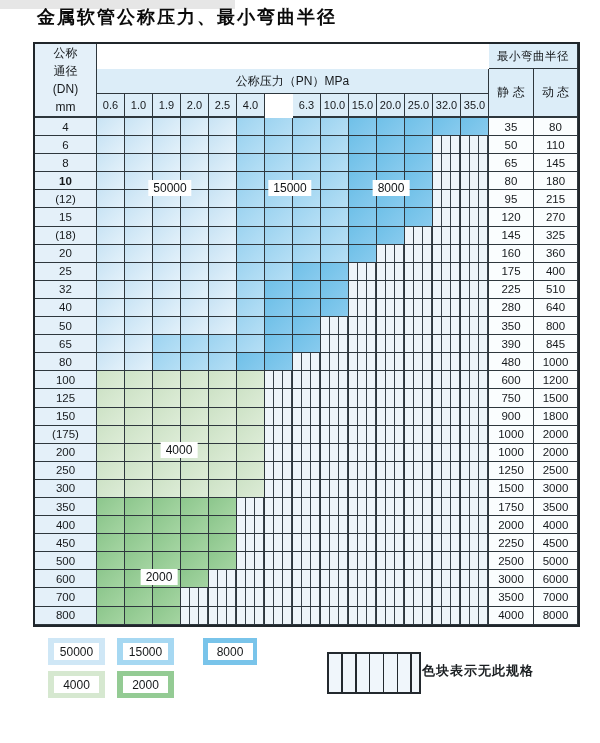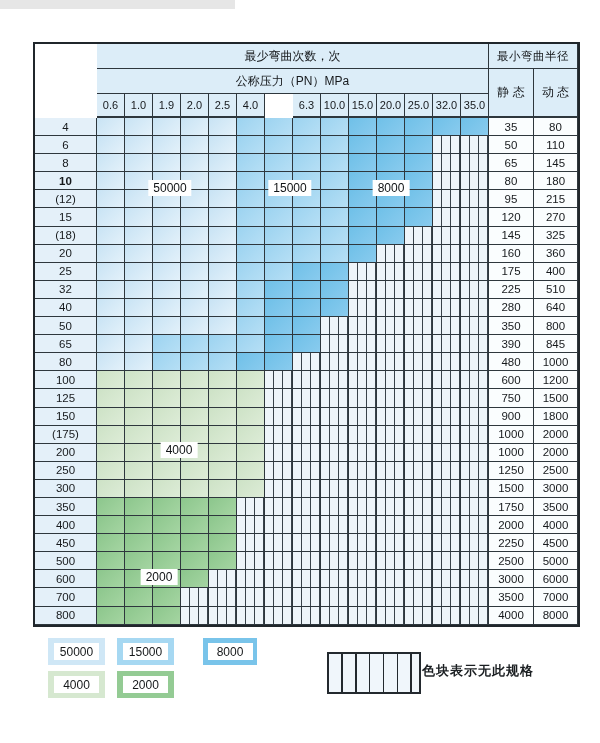--- a/index.html
+++ b/index.html
@@ -56,23 +56,27 @@
   .lg-text-no{left:422px;top:662px;}
   .nospec-box{position:absolute;left:327px;top:652px;width:90px;height:38px;
               border:2px solid #23292e;
               background:repeating-linear-gradient(90deg,#f0f6fb 0 12.3px,#23292e 12.3px 13.8px);}
 </style>
 </head>
 <body>
 
 <div class="page">
   <div class="top-strip"></div>
+  <h1 class="title">金属软管公称压力、最小弯曲半径</h1>
 
   <div class="grid" id="grid">
-    <div class="cell hcell h-bend">最少弯曲次数，次</div>
+    <div class="cell h-dn hb">公称
+通径
+(DN)
+mm</div>
     <div class="cell hcell h-radius">最小弯曲半径</div>
     <div class="cell hcell h-pn">公称压力（PN）MPa</div>
     <div class="cell hcell h-static hb">静 态</div>
     <div class="cell hcell h-dyn hb">动 态</div>
   <div class="cell pval hb" style="grid-area: 3 / 2;">0.6</div>
       <div class="cell pval hb" style="grid-area: 3 / 3;">1.0</div>
       <div class="cell pval hb" style="grid-area: 3 / 4;">1.9</div>
       <div class="cell pval hb" style="grid-area: 3 / 5;">2.0</div>
       <div class="cell pval hb" style="grid-area: 3 / 6;">2.5</div>
       <div class="cell pval hb" style="grid-area: 3 / 7;">4.0</div>

